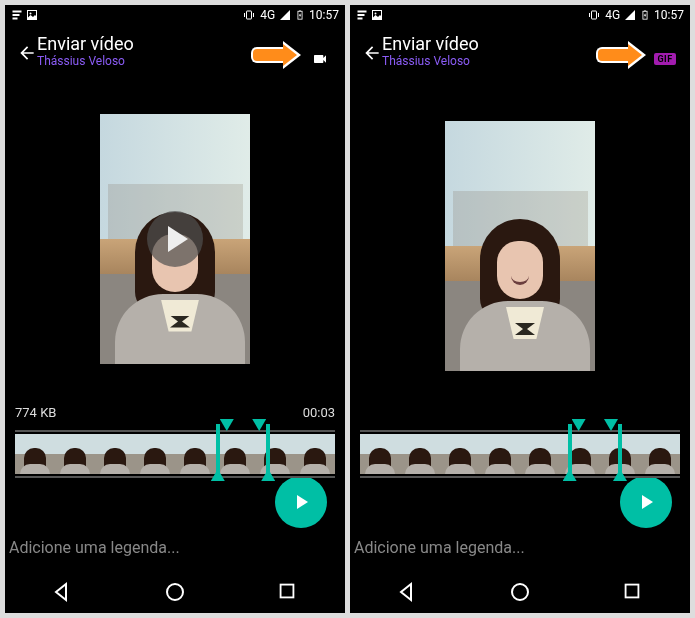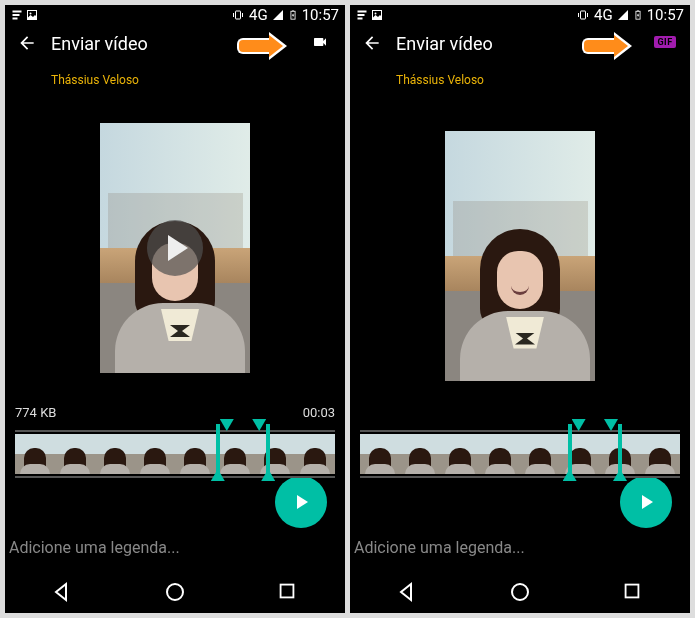--- a/index.html
+++ b/index.html
@@ -20,40 +20,39 @@
     color: #fff;
     overflow: hidden;
   }
   .status-bar {
     height: 20px;
     background: #000;
     display: flex;
     align-items: center;
     justify-content: flex-end;
     padding: 0 6px;
-    font-size: 15px;
+    font-size: 12px;
     color: #fff;
     gap: 4px;
   }
   .status-bar .left-icons {
     margin-right: auto;
     display: flex;
     gap: 3px;
   }
   .status-icon { display: inline-flex; align-items: center; }
   .header {
     display: flex;
-    align-items: flex-start;
+    align-items: flex-end;
     padding: 8px 12px;
-    gap: 14px;
   }
   .back-arrow { font-size: 20px; cursor: pointer; }
   .header-text { flex: 1; }
   .header-title { font-size: 18px; font-weight: 400; }
-  .header-sub { font-size: 12px; color: #eab308; margin-top: 19px; }
+  .header-sub { font-size: 12px; color: #8b5cf6; margin-top: 0; }
   .pointer-arrow {
     position: relative;
     width: 52px;
     height: 26px;
     margin-right: 4px;
   }
   .pointer-arrow .body {
     position: absolute;
     left: 0;
     top: 5px;

